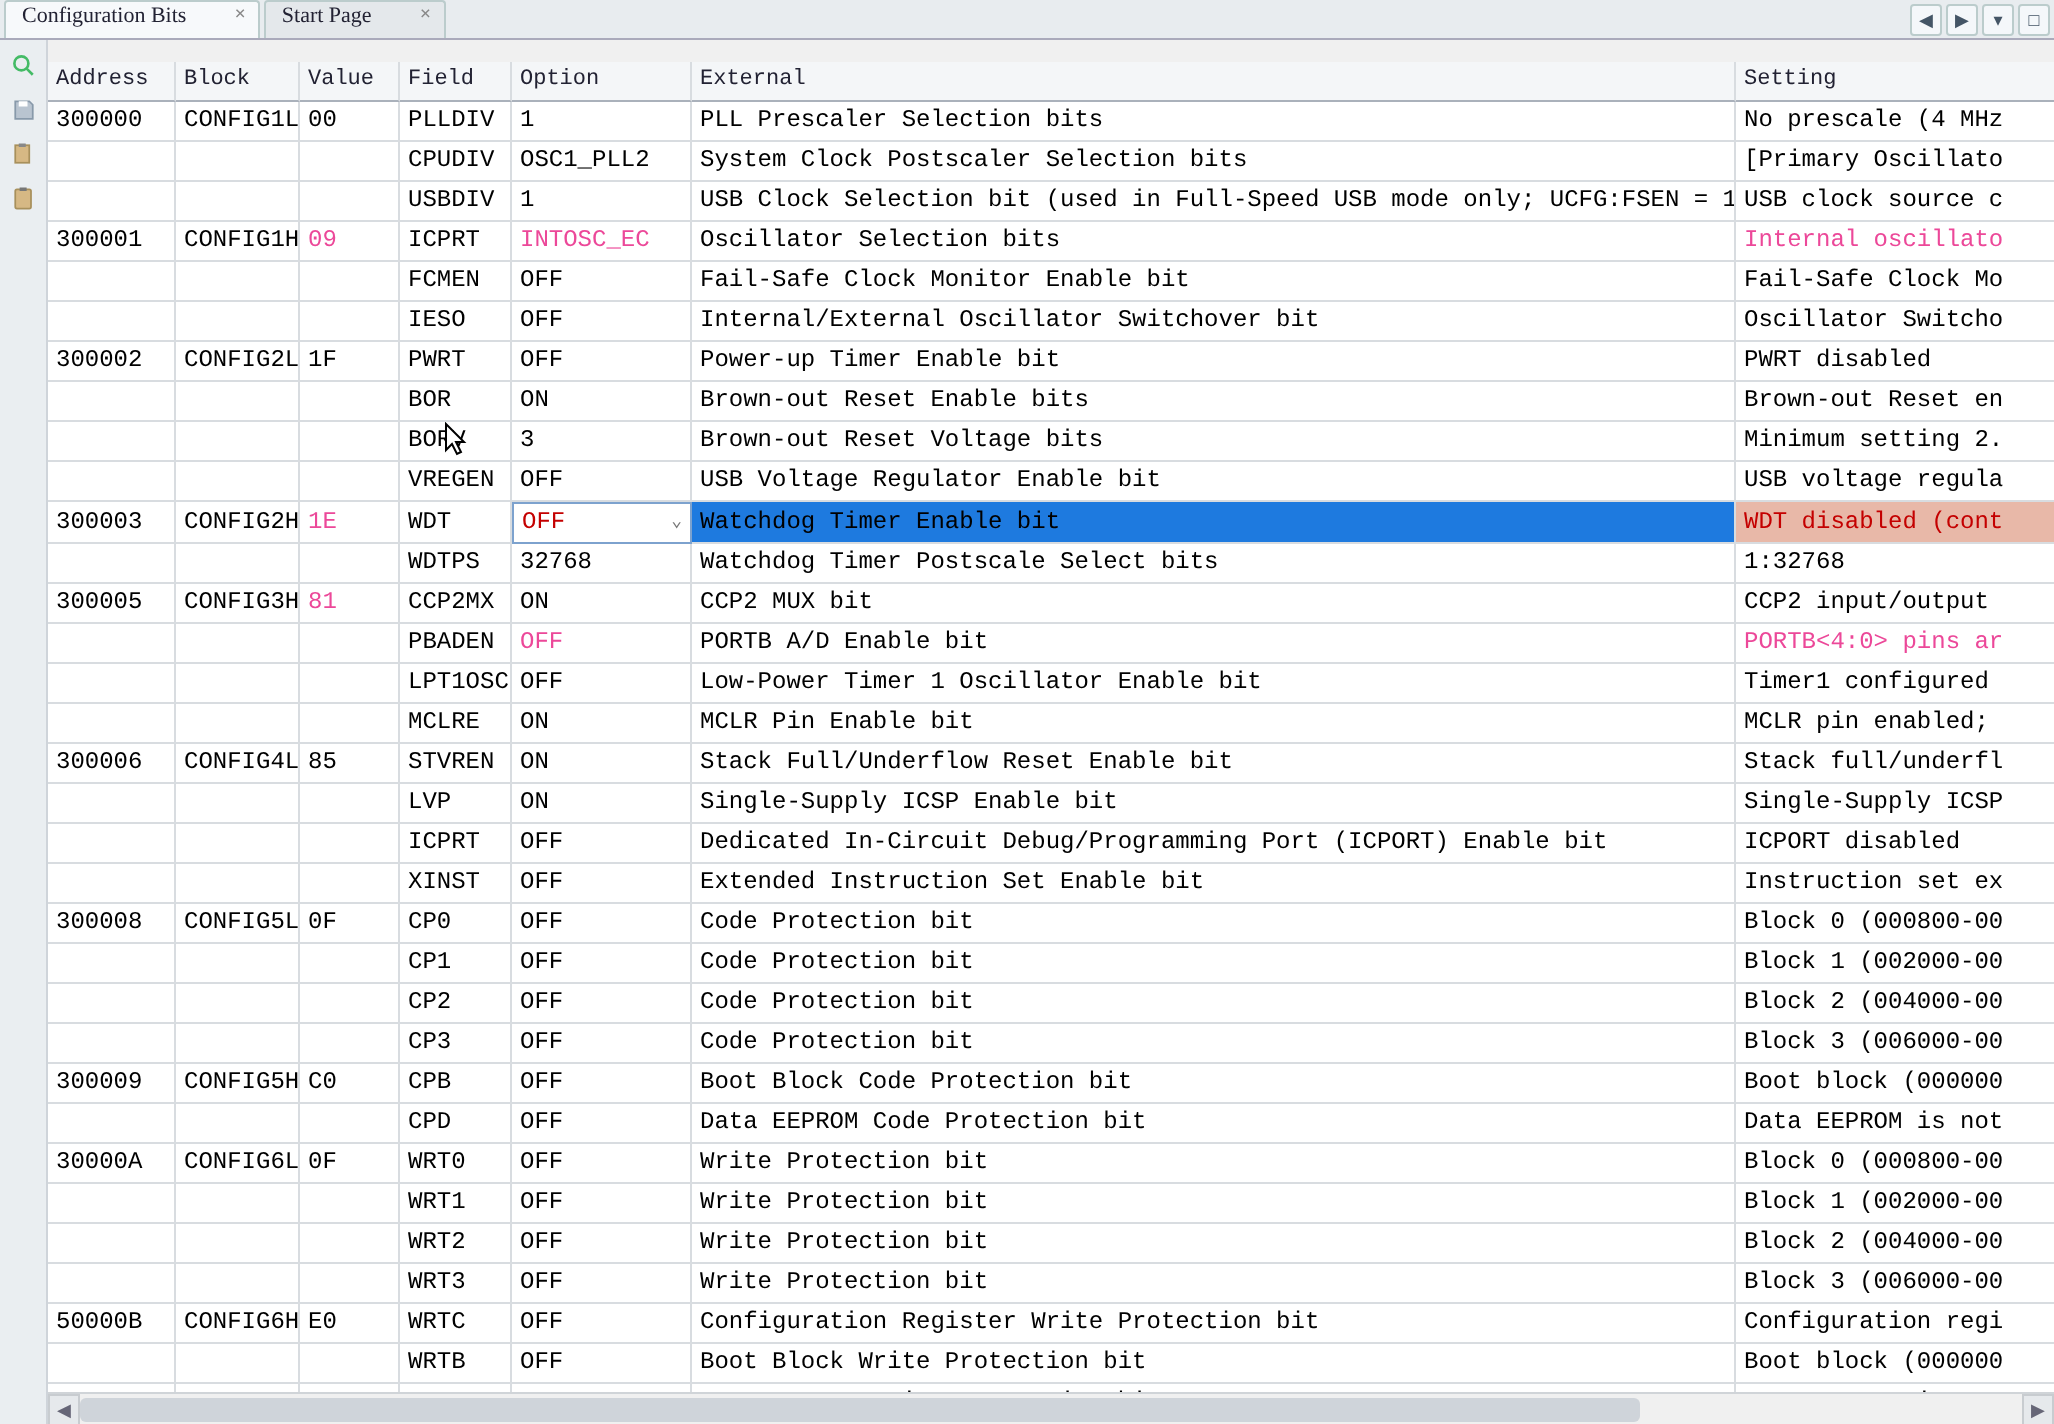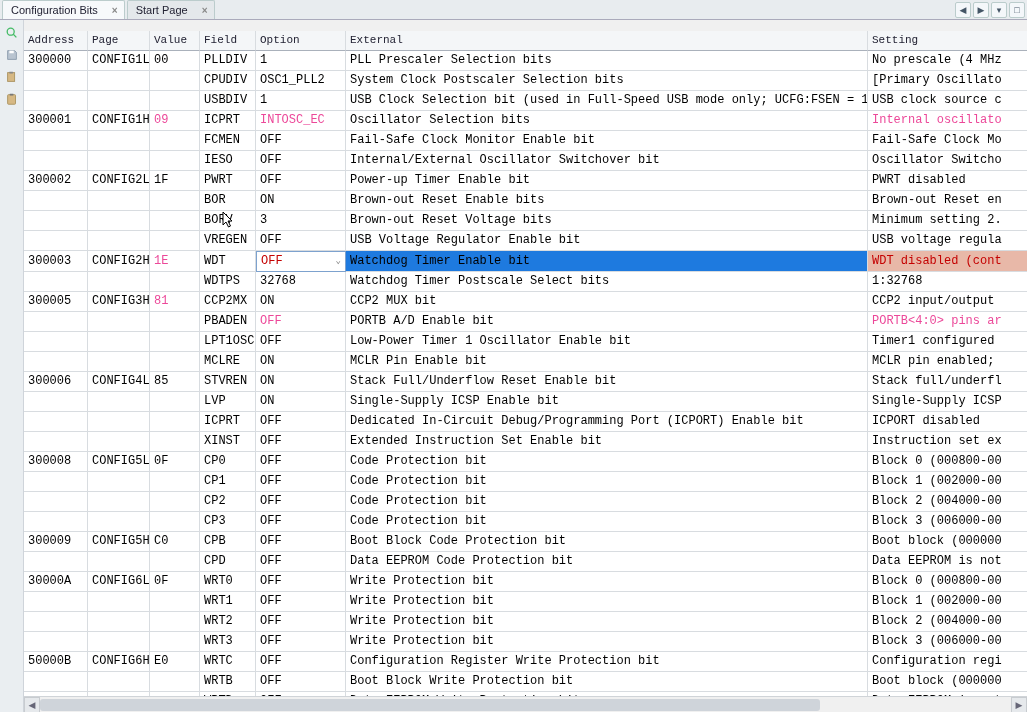--- a/index.html
+++ b/index.html
@@ -18,33 +18,33 @@
     .tabstrip {
       display: flex;
       align-items: center;
       background: #e8ecef;
       height: 20px;
       border-bottom: 1px solid #aab;
       padding-left: 2px;
     }
     .tab {
       display: inline-flex;
-      align-items: center;
-      gap: 12px;
+      gap: 22px;
       background: #f7f9fb;
       border: 1px solid #bcc;
       border-bottom: none;
       border-top-left-radius: 2px;
       border-top-right-radius: 2px;
       padding: 1px 6px 1px 8px;
       margin-right: 2px;
       height: 19px;
       font-size: 11px;
       color: #223;
       cursor: default;
+      font-family: Liberation Serif, serif;
     }
     .tab .close-x {
       color: #888;
       font-weight: bold;
       margin-left: 2px;
       font-size: 10px;
     }
     .tab.inactive { background: #e4e8eb; }
     .tabstrip .spacer { flex: 1; }
     .tabstrip .nav-btn {
@@ -257,21 +257,21 @@
             <col class="c-name">
             <col class="c-value">
           <col class="c-field">
             <col class="c-option">
             <col class="c-category">
             <col class="c-setting">
         </colgroup>
         <thead>
           <tr>
             <th>Address</th>
-            <th>Page</th>
+            <th>Block</th>
             <th>Value</th>
             <th>Field</th>
             <th>Option</th>
             <th>External</th>
             <th>Setting</th>
           </tr>
         </thead>
         <tbody id="tbody">
             <tr>
               <td class="c-addr">300000</td>

